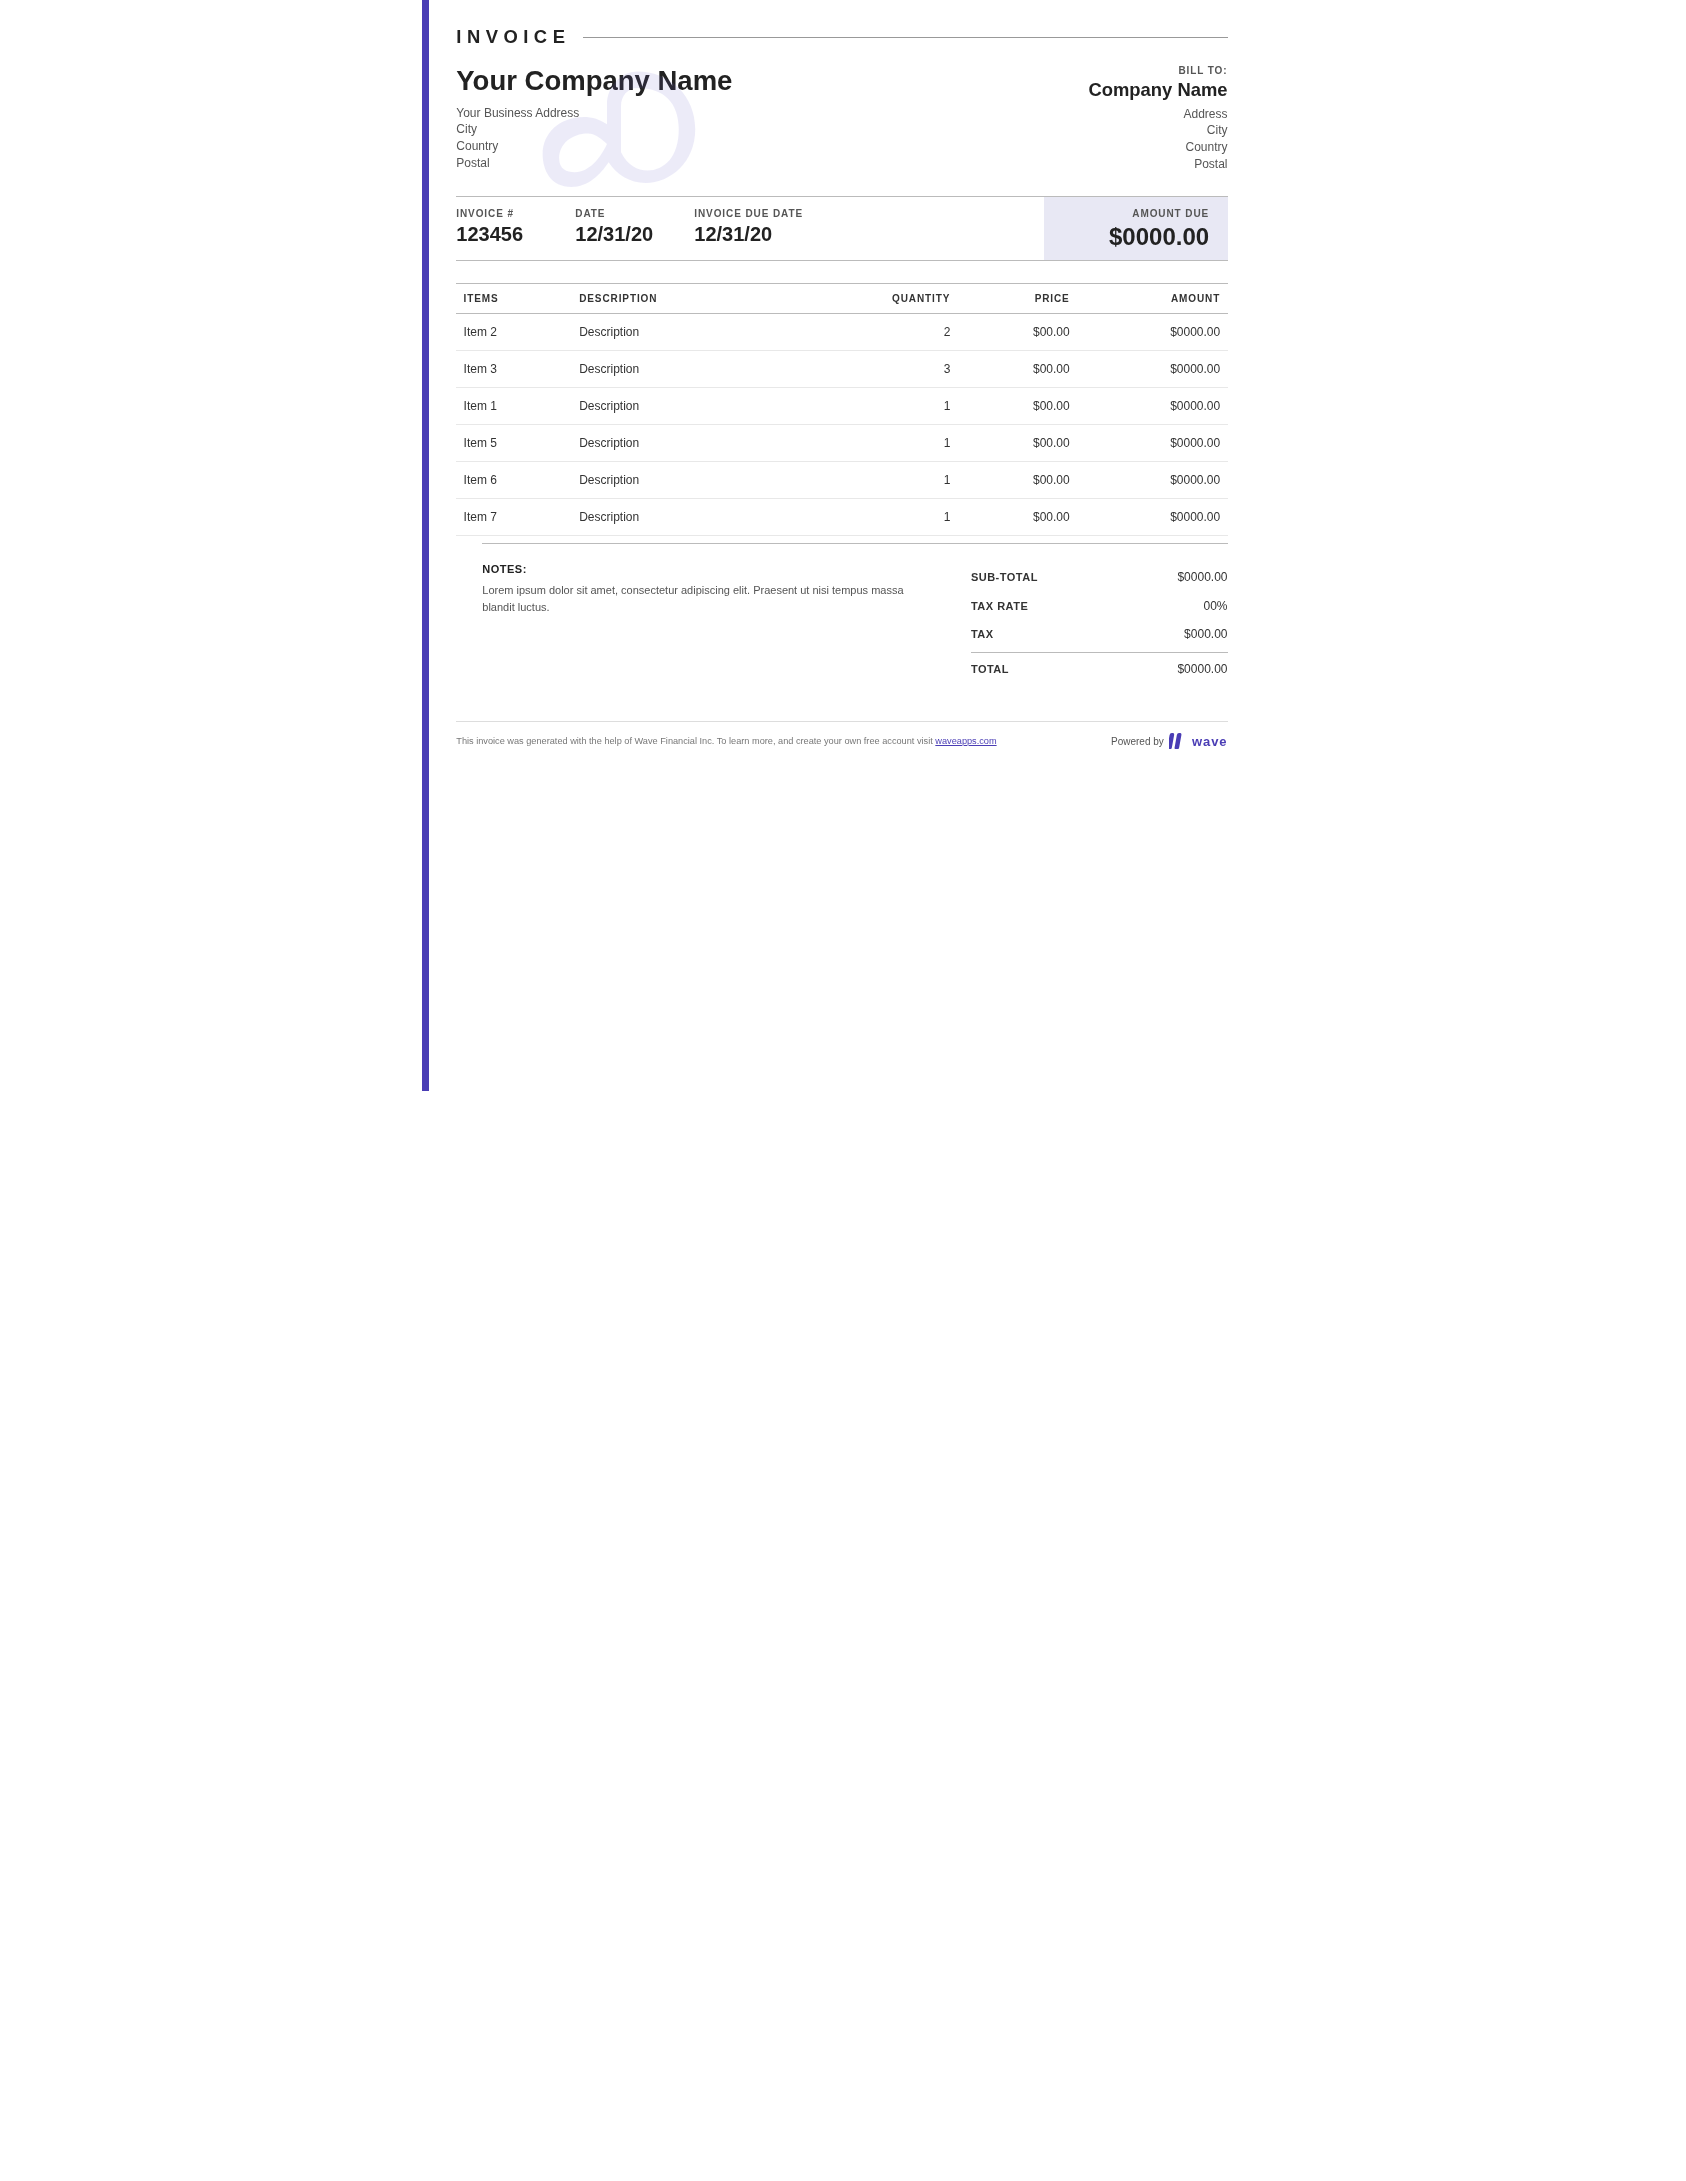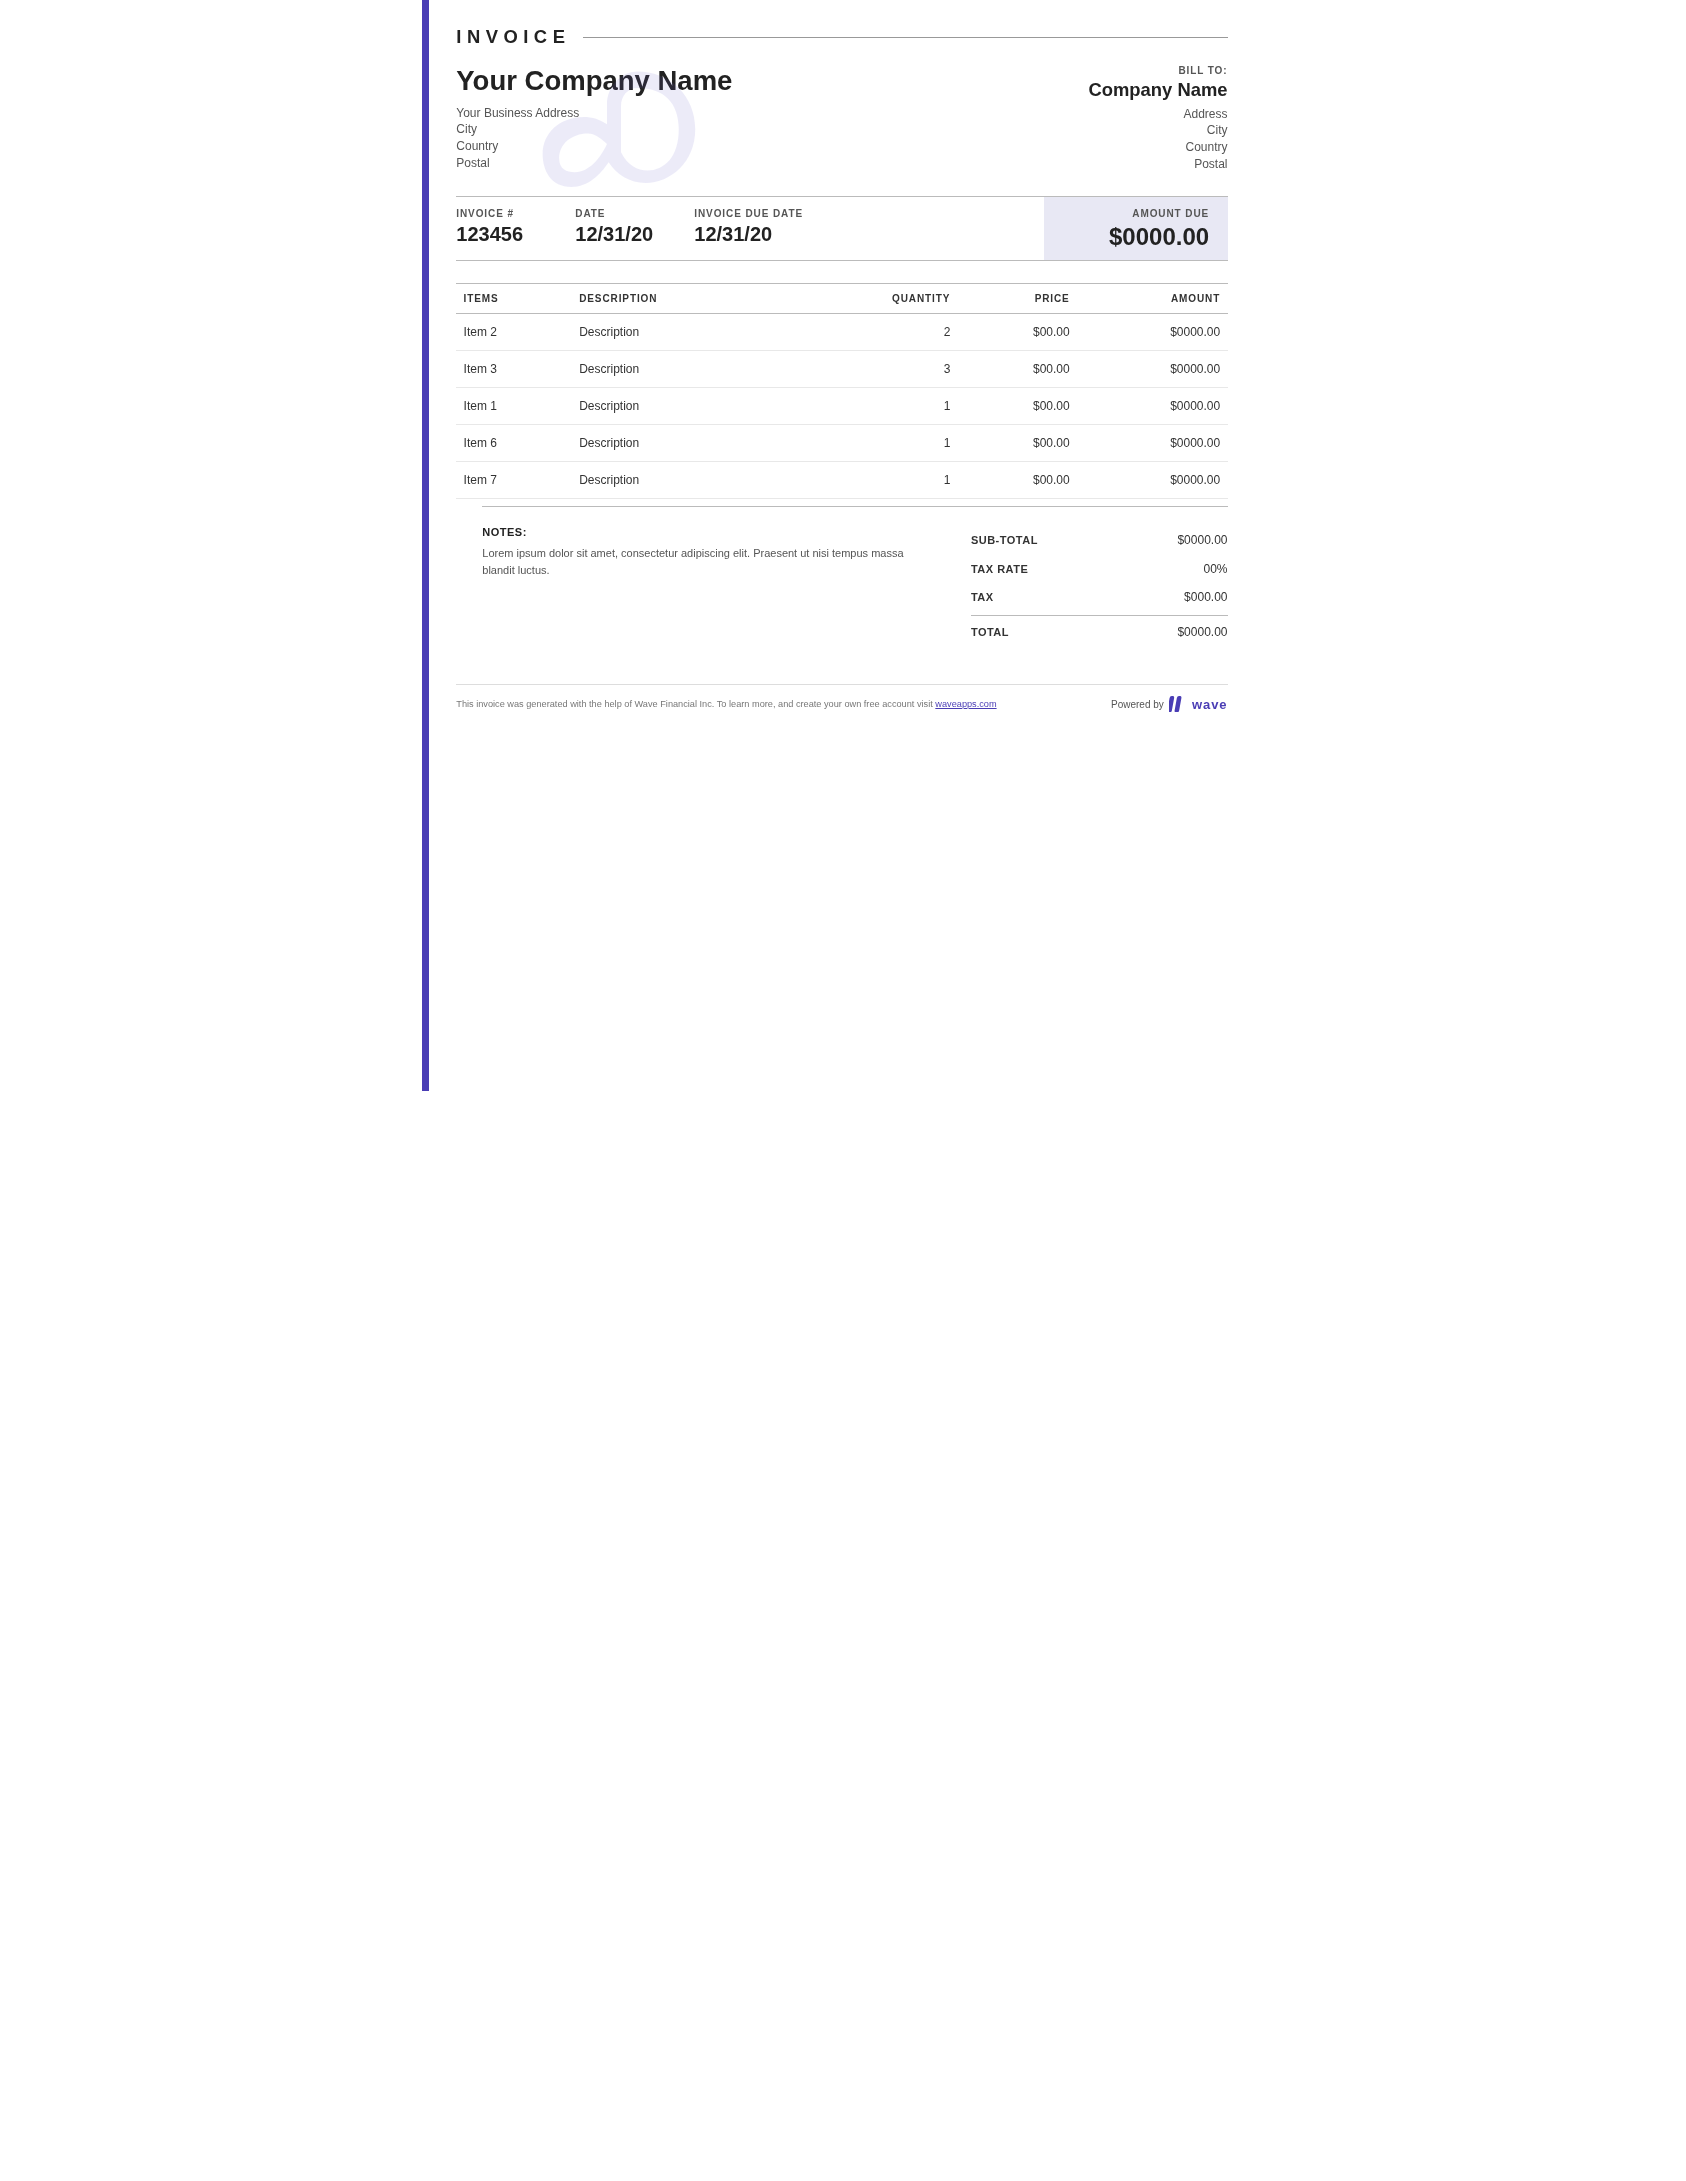--- a/index.html
+++ b/index.html
@@ -353,20 +353,27 @@
       <td class="right">$0000.00</td>
     </tr>
           <tr>
       <td>Item 1</td>
       <td>Description</td>
       <td class="right">1</td>
       <td class="right">$00.00</td>
       <td class="right">$0000.00</td>
     </tr>
           <tr>
+      <td>Item 5</td>
+      <td>Description</td>
+      <td class="right">1</td>
+      <td class="right">$00.00</td>
+      <td class="right">$0000.00</td>
+    </tr>
+          <tr>
       <td>Item 6</td>
       <td>Description</td>
       <td class="right">1</td>
       <td class="right">$00.00</td>
       <td class="right">$0000.00</td>
     </tr>
           <tr>
       <td>Item 7</td>
       <td>Description</td>
       <td class="right">1</td>

